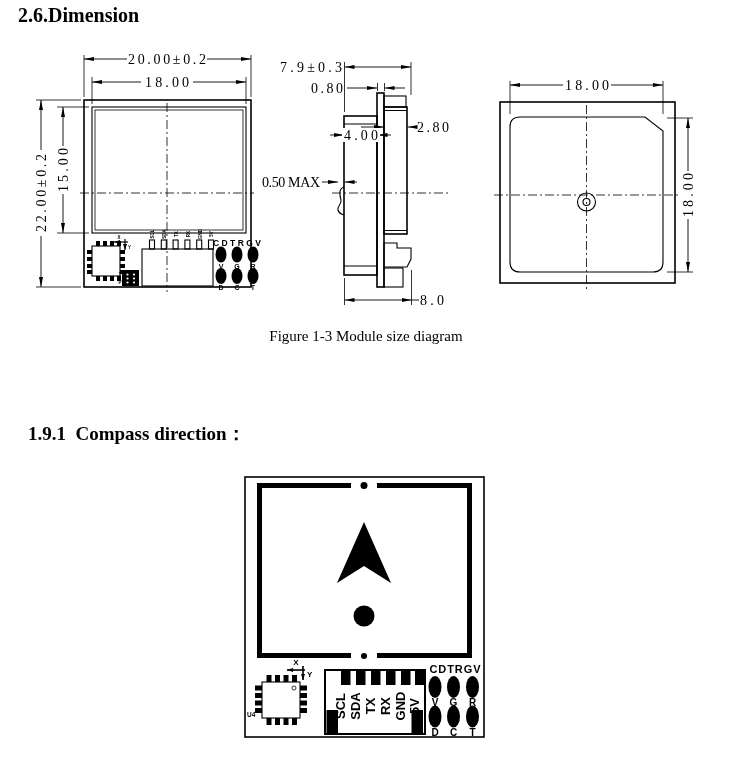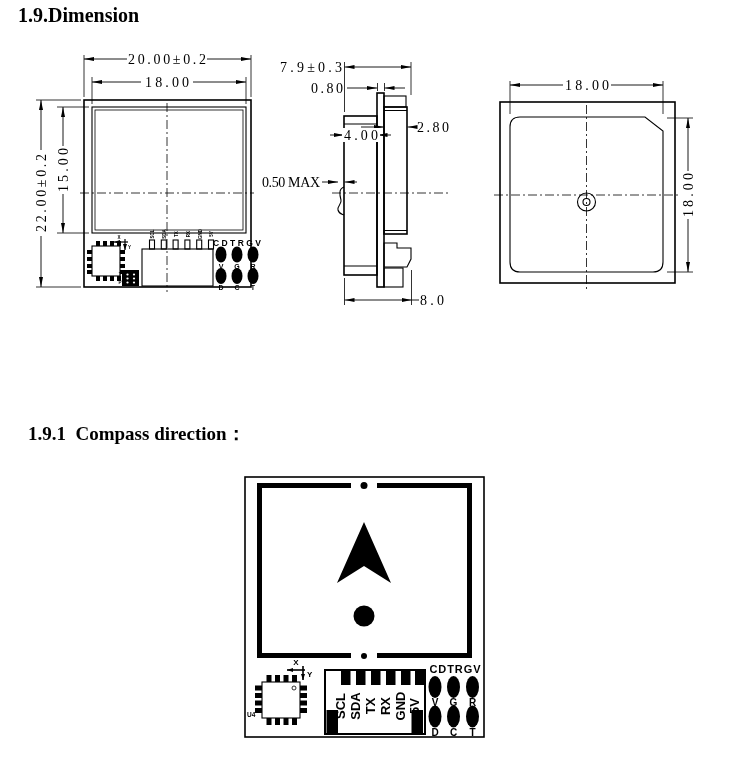--- a/index.html
+++ b/index.html
@@ -268,16 +268,17 @@
       <text x="435" y="705.5" text-anchor="middle" class="padltr" font-size="10">V</text>
       <text x="453.5" y="705.5" text-anchor="middle" class="padltr" font-size="10">G</text>
       <text x="472.5" y="705.5" text-anchor="middle" class="padltr" font-size="10">R</text>
       <text x="435" y="736" text-anchor="middle" class="padltr" font-size="10">D</text>
       <text x="453.5" y="736" text-anchor="middle" class="padltr" font-size="10">C</text>
       <text x="472.5" y="736" text-anchor="middle" class="padltr" font-size="10">T</text>
     </g>
   </g>
 </svg>
 
-<div class="h1">1.9.Dimension</div>
+<div class="h1">2.6.Dimension</div>
+<div class="caption">Figure 1-3 Module size diagram</div>
 <div class="h2">1.9.1  Compass direction：</div>
 
 </div>
 
 </body></html>

